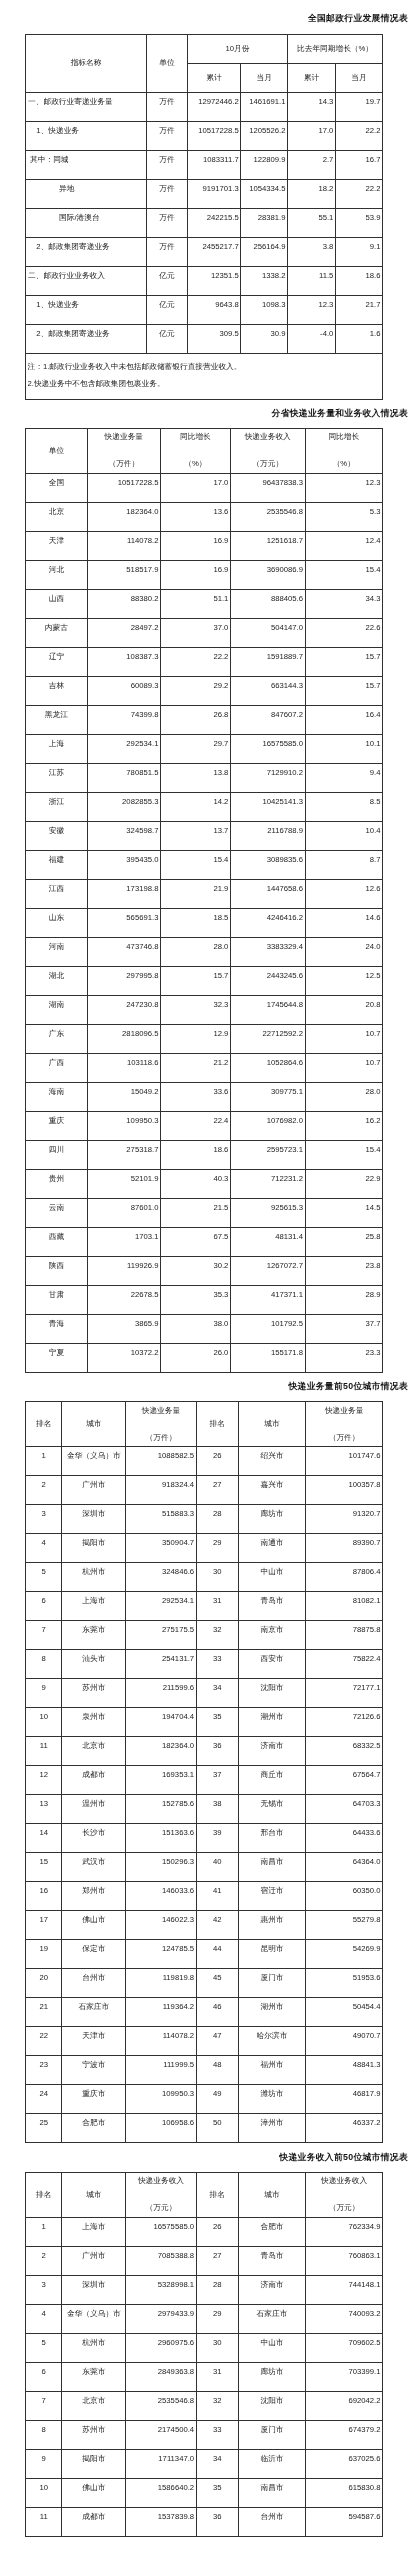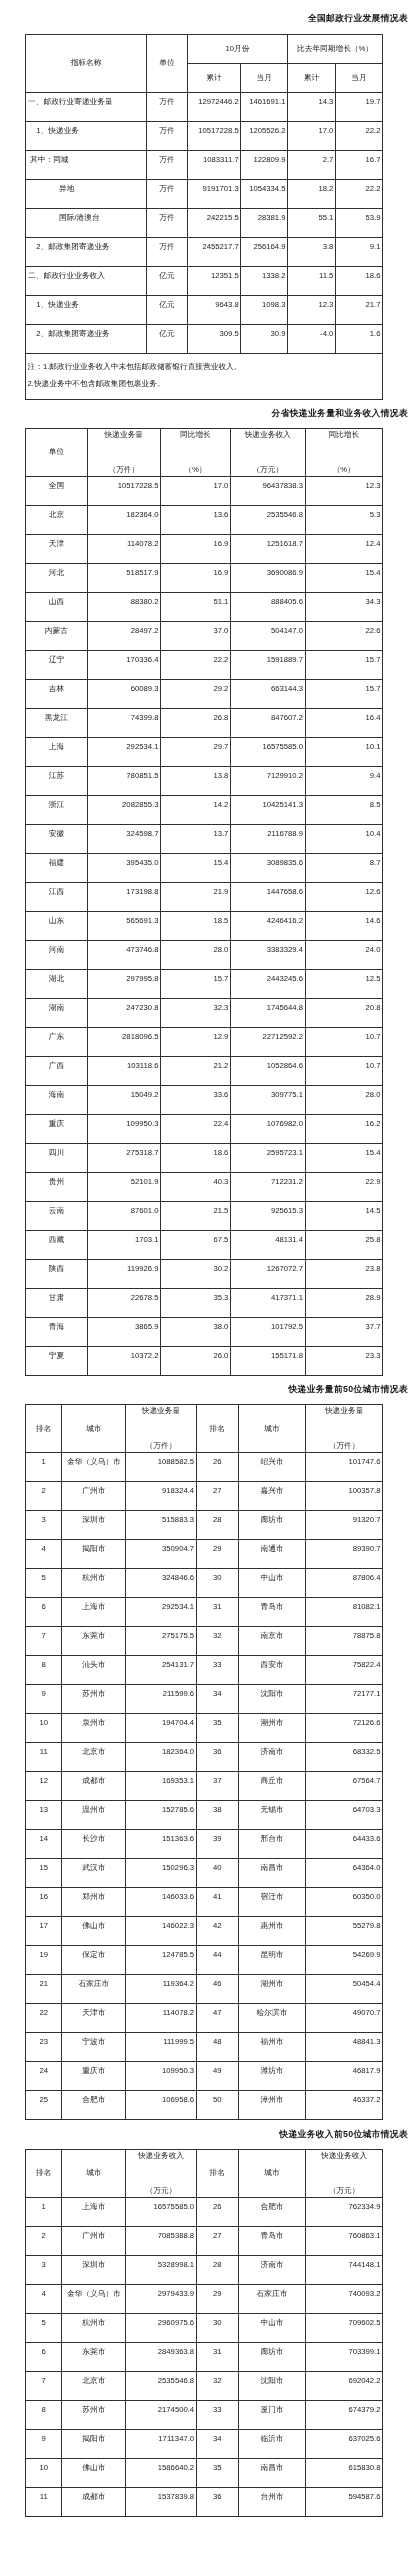--- a/index.html
+++ b/index.html
@@ -44,21 +44,21 @@
   
   .c-ind{text-align:left;}
   .c-mid{text-align:center;}
   .c-num{text-align:right;padding-right:2.1px;}
   .note-cell{
     text-align:left;
     vertical-align:top;
     padding:3.1px 3.1px 2.1px 2.1px;
     line-height:17.5px;
   }
-  .hstack{display:flex;flex-direction:column;align-items:center;gap:25px;}
+  .hstack{display:flex;flex-direction:column;align-items:center;gap:17px;}
 </style>
 </head>
 <body>
 
 <div class="page">
 
   <div class="tbl-title">全国邮政行业发展情况表</div>
   <table class="tbl" id="t1">
     <colgroup>
       <col style="width:33.9%">
@@ -242,21 +242,21 @@
         </tr>
         <tr>
           <td class="c-mid">内蒙古</td>
           <td class="c-num">28497.2</td>
           <td class="c-num">37.0</td>
           <td class="c-num">504147.0</td>
           <td class="c-num">22.6</td>
         </tr>
         <tr>
           <td class="c-mid">辽宁</td>
-          <td class="c-num">170336.4</td>
+          <td class="c-num">108387.3</td>
           <td class="c-num">22.2</td>
           <td class="c-num">1591889.7</td>
           <td class="c-num">15.7</td>
         </tr>
         <tr>
           <td class="c-mid">吉林</td>
           <td class="c-num">60089.3</td>
           <td class="c-num">29.2</td>
           <td class="c-num">663144.3</td>
           <td class="c-num">15.7</td>
@@ -594,20 +594,28 @@
         </tr>
         <tr>
           <td class="c-mid">19</td>
           <td class="c-mid">保定市</td>
           <td class="c-num">124785.5</td>
           <td class="c-mid">44</td>
           <td class="c-mid">昆明市</td>
           <td class="c-num">54269.9</td>
         </tr>
         <tr>
+          <td class="c-mid">20</td>
+          <td class="c-mid">台州市</td>
+          <td class="c-num">119819.8</td>
+          <td class="c-mid">45</td>
+          <td class="c-mid">厦门市</td>
+          <td class="c-num">51953.6</td>
+        </tr>
+        <tr>
           <td class="c-mid">21</td>
           <td class="c-mid">石家庄市</td>
           <td class="c-num">119364.2</td>
           <td class="c-mid">46</td>
           <td class="c-mid">湖州市</td>
           <td class="c-num">50454.4</td>
         </tr>
         <tr>
           <td class="c-mid">22</td>
           <td class="c-mid">天津市</td>

